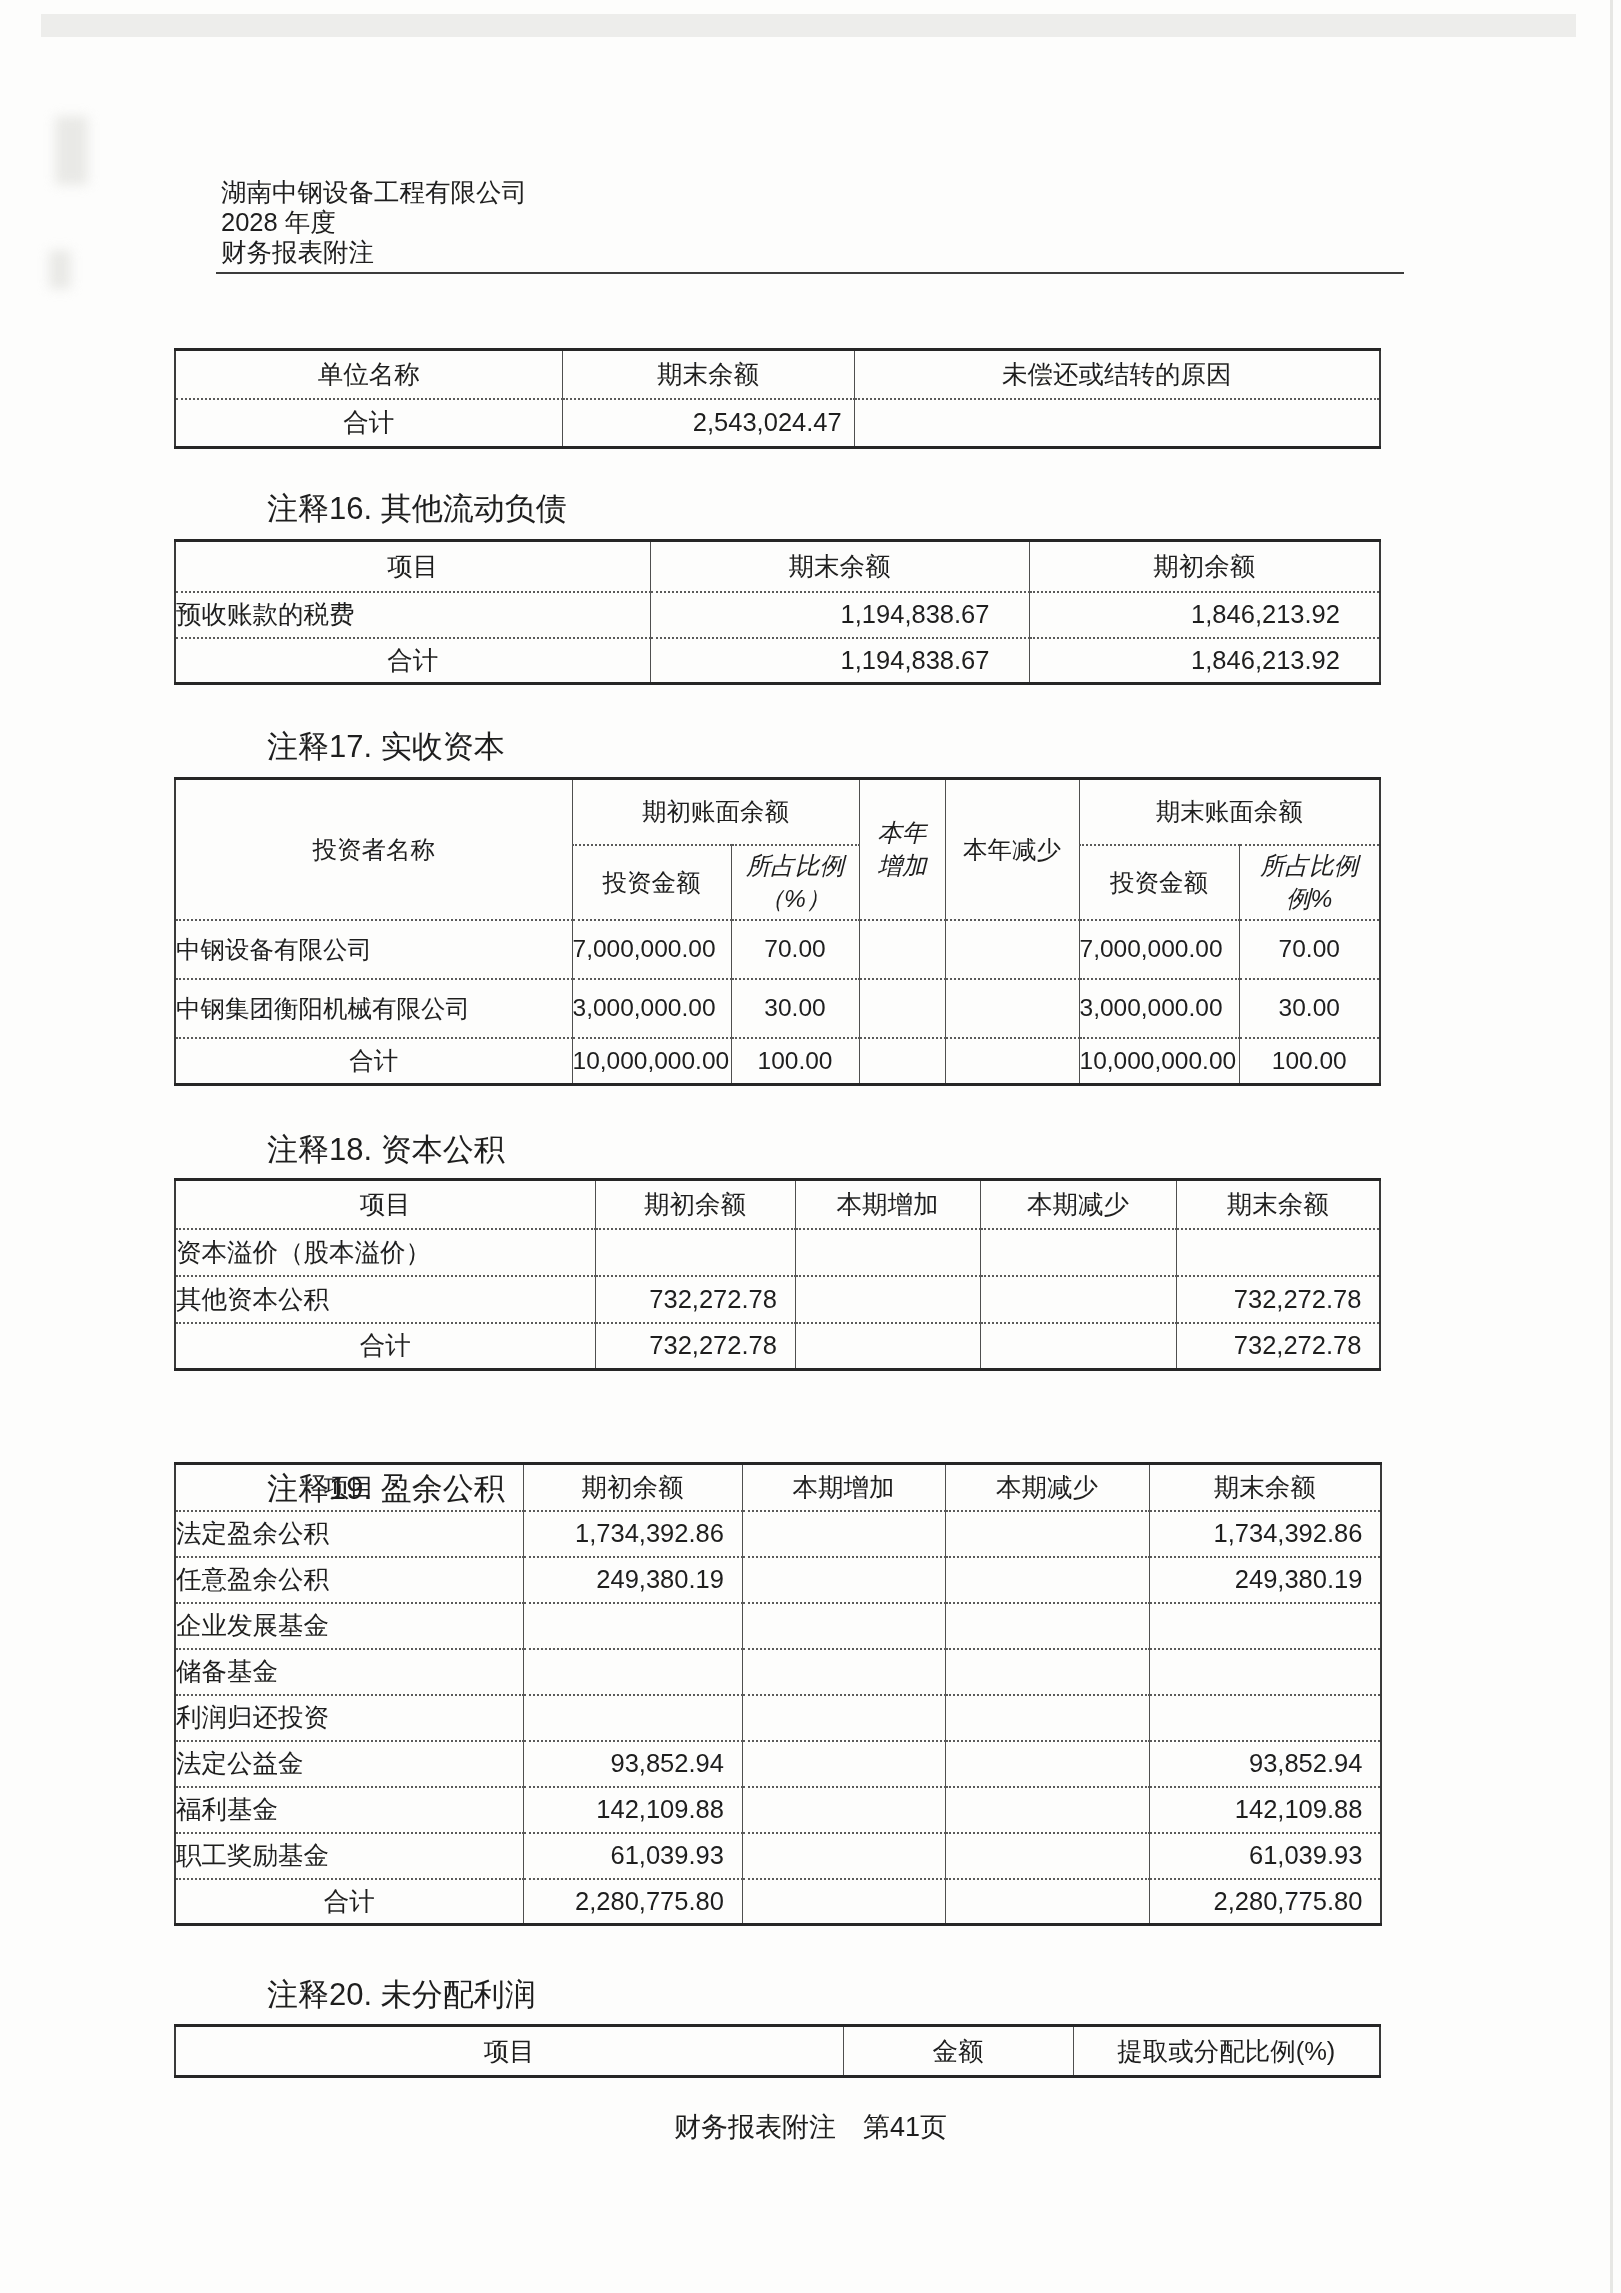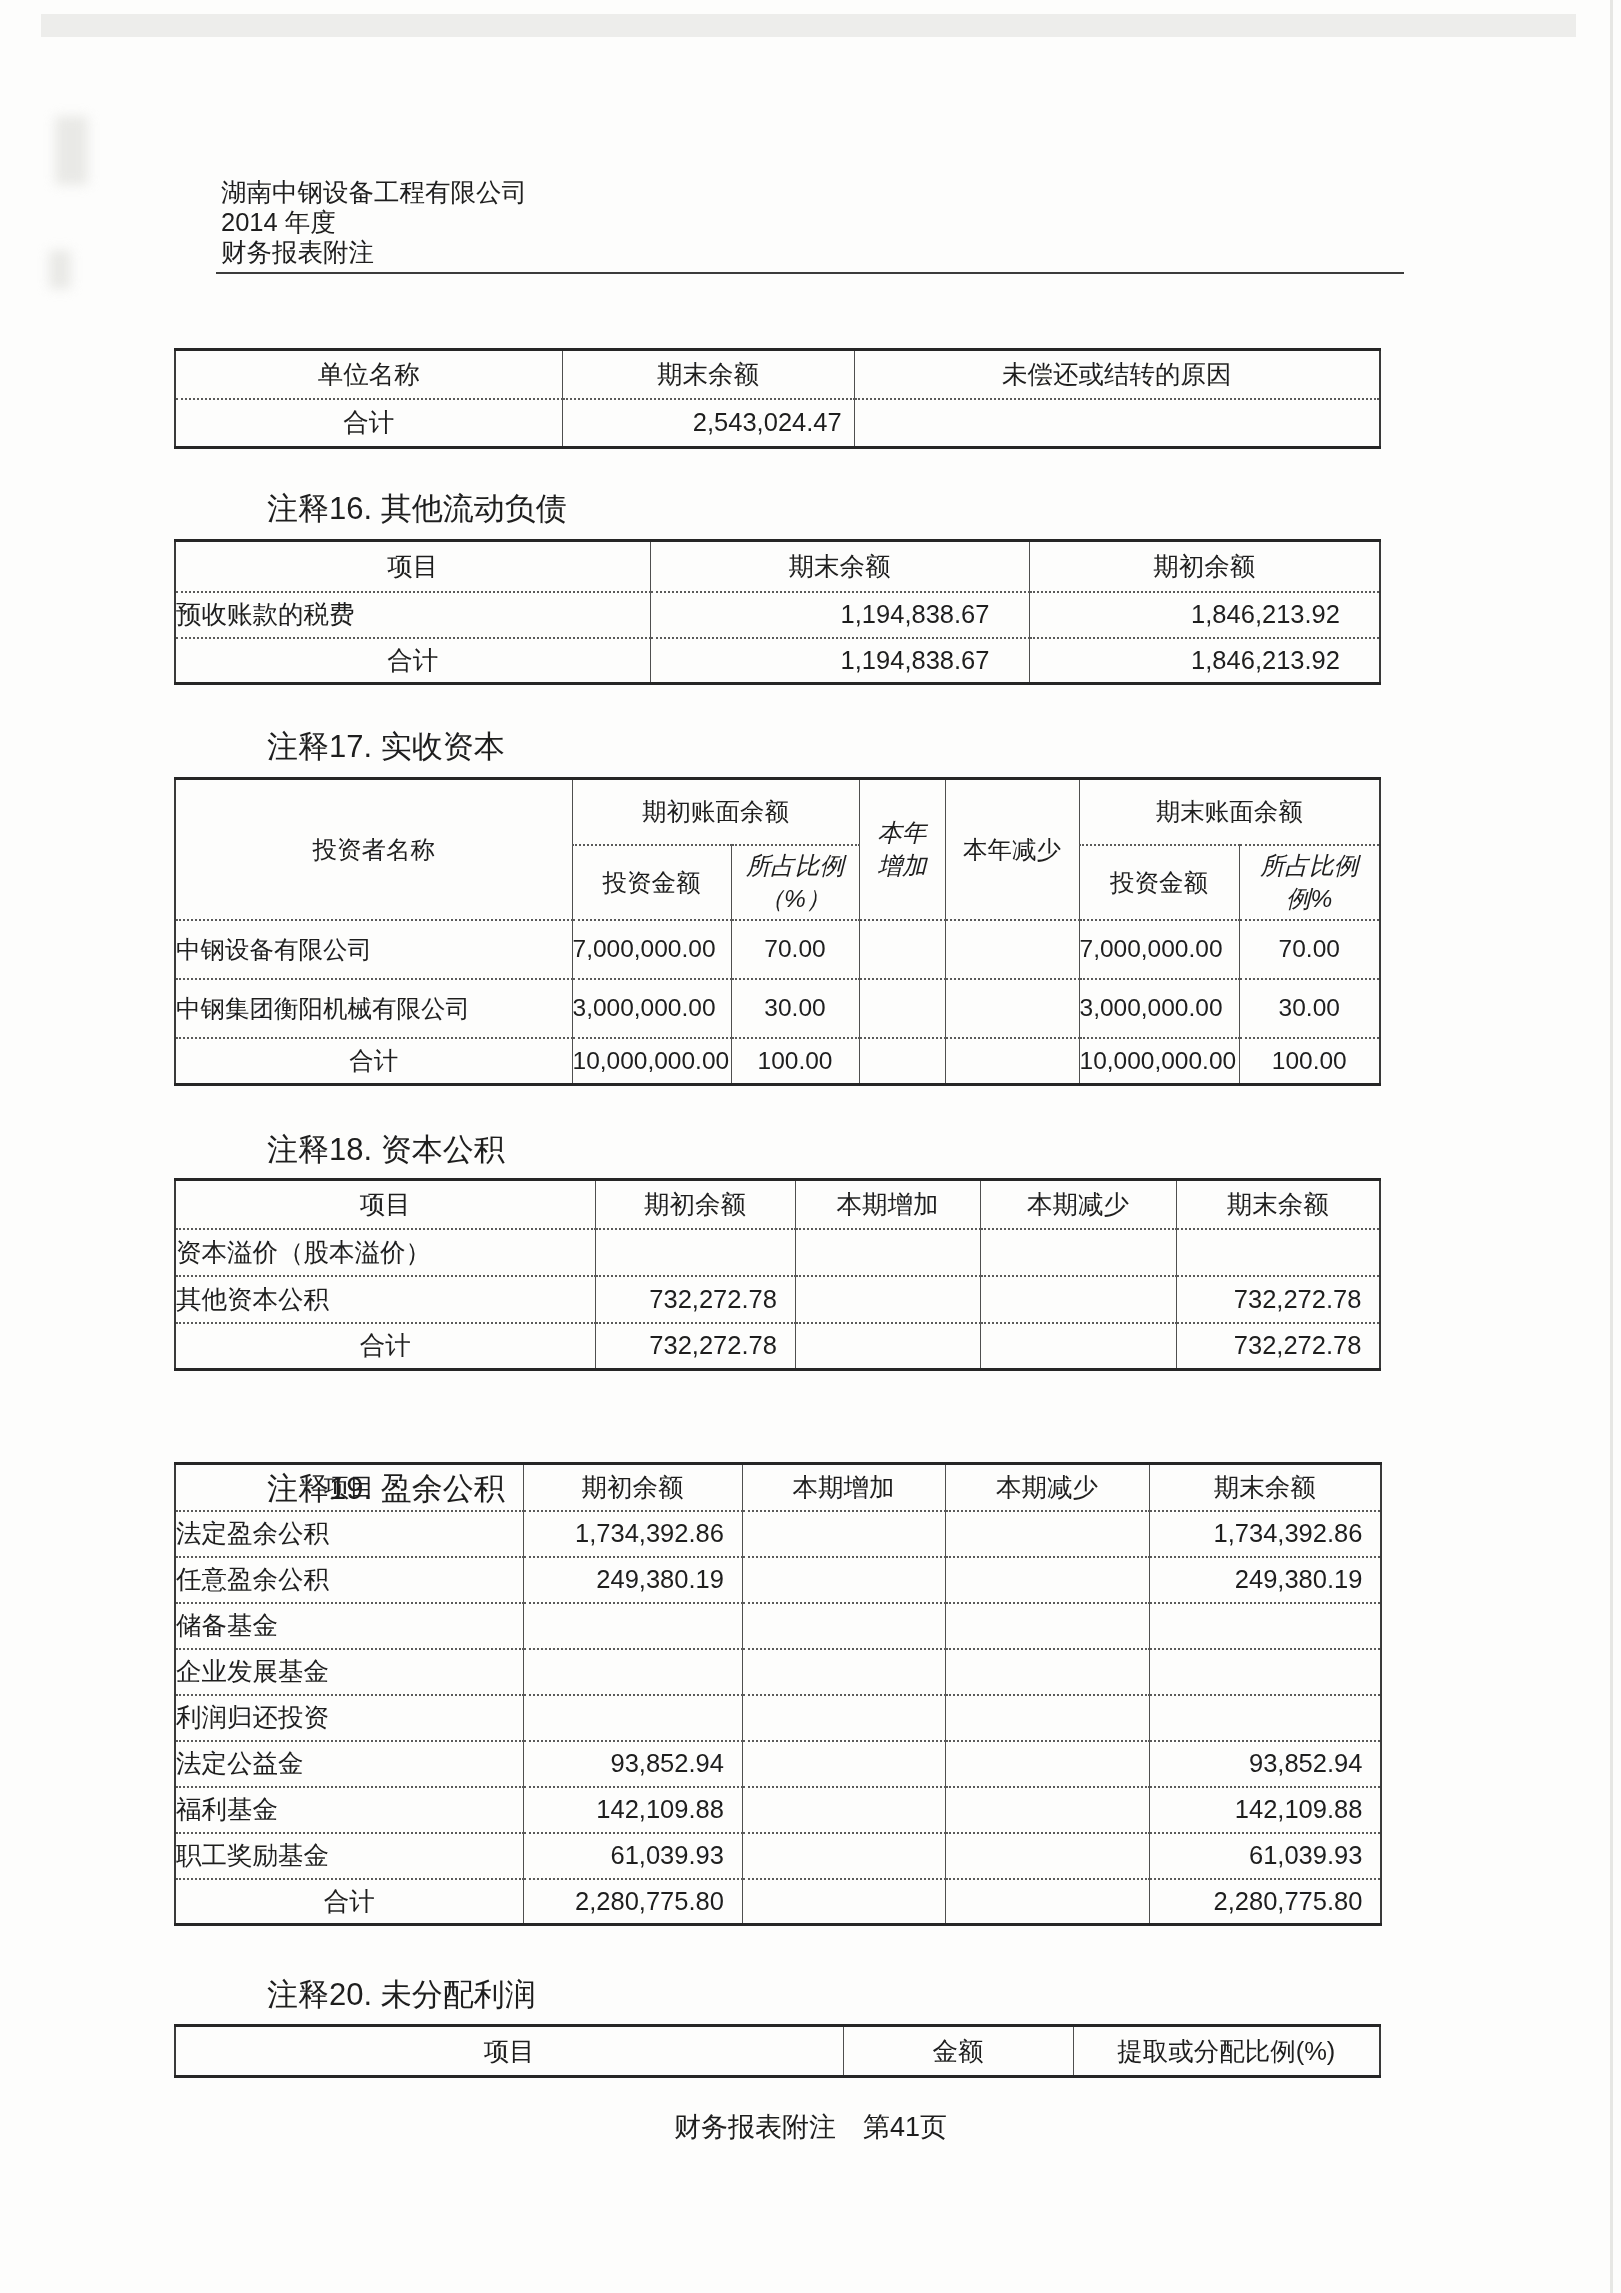--- a/index.html
+++ b/index.html
@@ -56,21 +56,21 @@
 
 <div class="page">
 
   <div class="band"></div>
   <div class="smudge sm1"></div>
   <div class="smudge sm2"></div>
   <div class="edge-shadow"></div>
 
   <header class="doc-header">
     <div>湖南中钢设备工程有限公司</div>
-    <div>2014 年度</div>
+    <div>2028 年度</div>
     <div>财务报表附注</div>
   </header>
   <div class="header-rule"></div>
 
   <table class="fin-table t1">
     <colgroup>
         <col style="width:387px">
         <col style="width:292px">
         <col style="width:526px">
       </colgroup>
@@ -238,28 +238,28 @@
         <td class="numr">1,734,392.86</td>
       </tr>
       <tr>
         <td class="lab nol">任意盈余公积</td>
         <td class="numr">249,380.19</td>
         <td class="numr"></td>
         <td class="numr"></td>
         <td class="numr">249,380.19</td>
       </tr>
       <tr>
+        <td class="lab nol">企业发展基金</td>
+        <td class="numr"></td>
+        <td class="numr"></td>
+        <td class="numr"></td>
+        <td class="numr"></td>
+      </tr>
+      <tr>
         <td class="lab nol">储备基金</td>
-        <td class="numr"></td>
-        <td class="numr"></td>
-        <td class="numr"></td>
-        <td class="numr"></td>
-      </tr>
-      <tr>
-        <td class="lab nol">企业发展基金</td>
         <td class="numr"></td>
         <td class="numr"></td>
         <td class="numr"></td>
         <td class="numr"></td>
       </tr>
       <tr>
         <td class="lab nol">利润归还投资</td>
         <td class="numr"></td>
         <td class="numr"></td>
         <td class="numr"></td>

